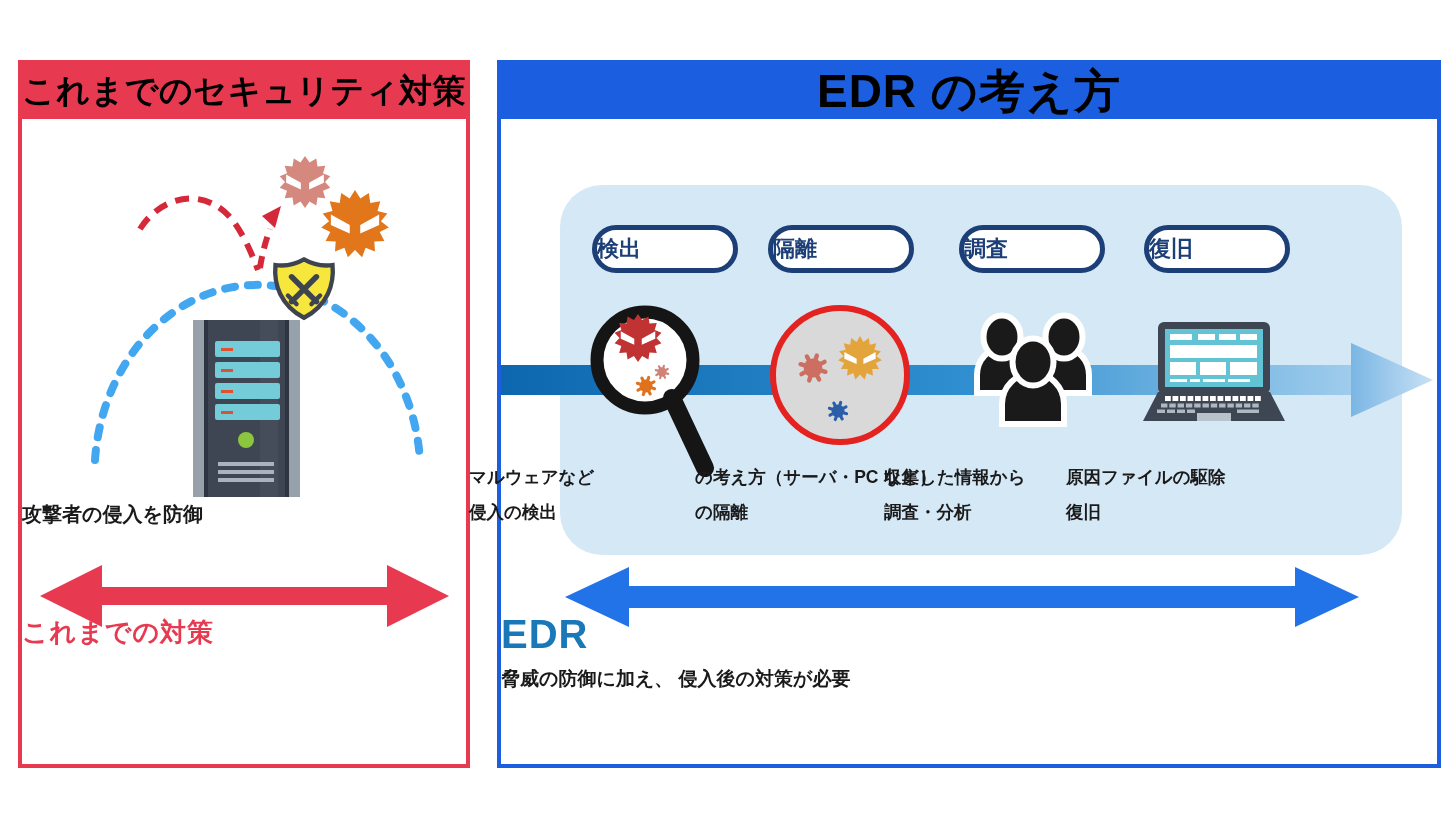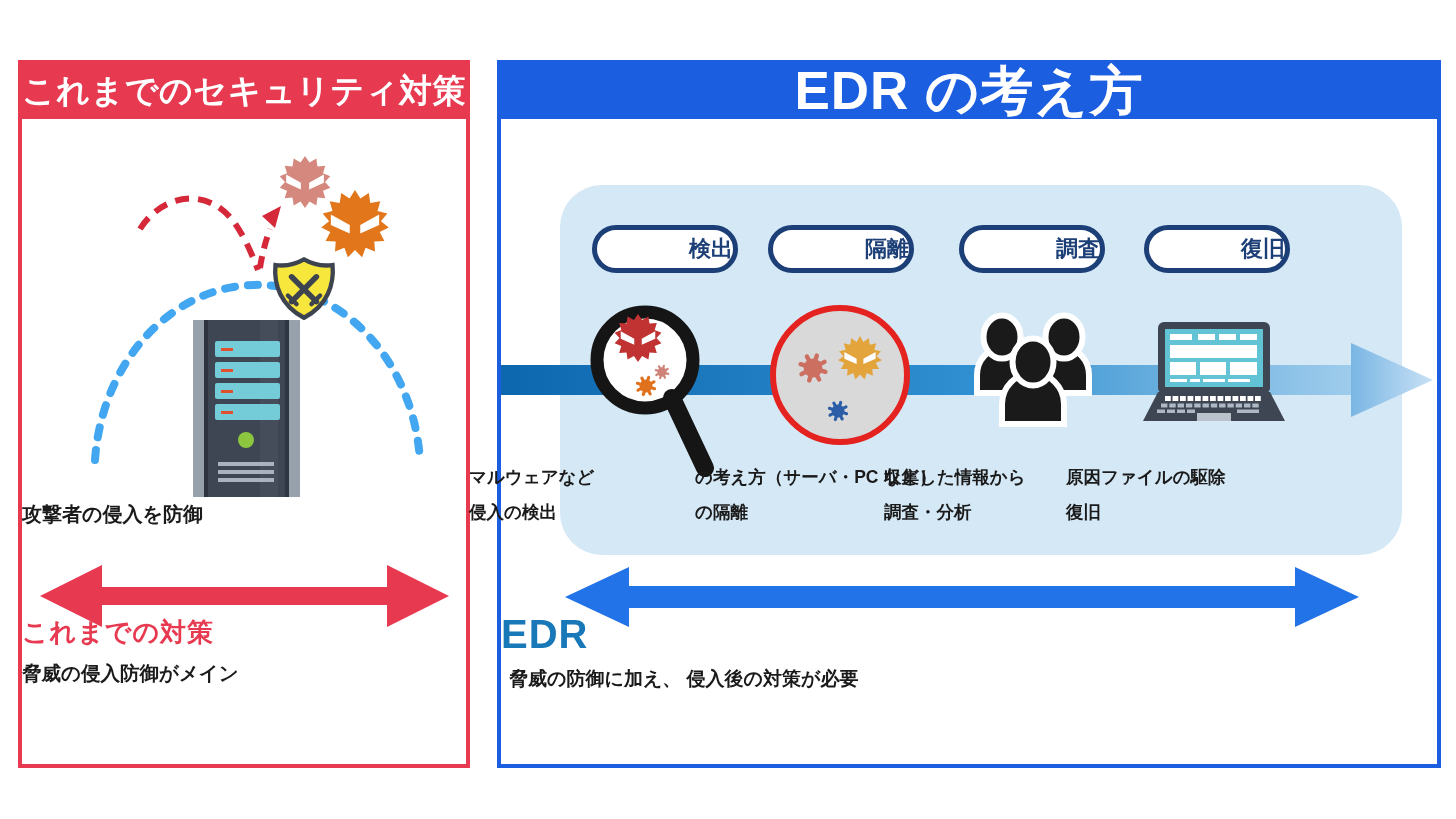--- a/index.html
+++ b/index.html
@@ -5,40 +5,40 @@
   :root{
     --red:#e73950; --blue:#1c5ee0; --arrowblue:#2272e8; --navy:#1c3f77;
     --ltblue:#d5e8f6; --slate:#3e4653; --edr:#1878b8;
   }
   html,body{margin:0;padding:0;}
   body{
     width:1456px;height:819px;background:#fff;position:relative;overflow:hidden;
     font-family:"Liberation Sans","DejaVu Sans",sans-serif;font-weight:700;color:#1a1a1a;
   }
   .panel{position:absolute;top:60px;height:700px;background:#fff;}
-  .panel-header{position:absolute;left:0;top:0;width:100%;height:55px;display:flex;align-items:center;justify-content:center;color:#ffffff;font-weight:800;}
+  .panel-header{position:absolute;left:0;top:0;width:100%;height:55px;display:flex;align-items:center;justify-content:center;color:#000000;font-weight:800;}
   #left-panel{left:18px;width:444px;border:4px solid var(--red);}
   #left-panel .panel-header{background:var(--red);font-size:33px;letter-spacing:.5px;}
   #right-panel{left:497px;width:936px;border:4px solid var(--blue);}
-  #right-panel .panel-header{background:var(--blue);font-size:53px;letter-spacing:1px;}
+  #right-panel .panel-header{background:var(--blue);font-size:46px;letter-spacing:1px;}
   svg{position:absolute;left:0;top:0;pointer-events:none;}
   .abs{position:absolute;}
   .ctext{}
   
   #left-server-caption{left:0;top:437px;width:444px;font-size:20px;}
   #left-arrow-label{left:0;top:551px;width:444px;font-size:26px;font-weight:800;color:var(--red);letter-spacing:1px;}
   #left-desc{left:0;top:596px;width:444px;font-size:19.5px;font-weight:800;}
   
   #flow-box{left:59px;top:121px;width:842px;height:370px;background:var(--ltblue);border-radius:42px;}
   .pill{position:absolute;top:161px;width:146px;height:48px;background:#fff;border:5px solid var(--navy);
-        border-radius:26px;box-sizing:border-box;display:flex;align-items:center;justify-content:flex-end;
+        border-radius:26px;box-sizing:border-box;display:flex;align-items:center;justify-content:flex-start;
         color:var(--navy);font-size:22px;font-weight:800;transform:translateX(-50%);}
   .caption{position:absolute;width:320px;transform:translateX(-50%);font-size:17.5px;line-height:35px;top:396px;}
   #edr-label{left:0;top:548px;width:936px;font-size:40px;font-weight:800;color:var(--edr);letter-spacing:1px;}
-  #right-desc{left:8px;top:602px;width:936px;font-size:19px;font-weight:800;}
+  #right-desc{left:0;top:602px;width:936px;font-size:19px;font-weight:800;}
 </style>
 </head>
 <body>
 
 <div class="panel" id="left-panel">
   <div class="panel-header">これまでのセキュリティ対策</div>
 
   <svg width="444" height="700" viewBox="0 0 444 700">
 
     <path d="M73,396 A163 190 0 0 1 398,396" fill="none" stroke="#42a7f0" stroke-width="8" stroke-linecap="round" stroke-dasharray="10 13"></path>
@@ -93,21 +93,20 @@
         <line x1="-26" y1="12" x2="-12" y2="26"></line>
         <line x1="26" y1="12" x2="12" y2="26"></line>
       </g>
     </g>
 
     <polygon fill="var(--red)" points="18,532 80,501 80,523 365,523 365,501 427,532 365,563 365,541 80,541 80,563"></polygon>
   </svg>
 
   <div class="abs ctext" id="left-arrow-label">これまでの対策</div>
   <div class="abs ctext" id="left-server-caption">攻撃者の侵入を防御</div>
-  <div class="abs ctext" id="left-desc">脅威の侵入防御がメイン</div>
 </div>
 
 <div class="panel" id="right-panel">
   <div class="panel-header">EDR の考え方</div>
 
   <div class="abs" id="flow-box"></div>
 
   <svg width="936" height="700" viewBox="0 0 936 700">
     <defs>
       <linearGradient id="bandGrad" x1="0" y1="0" x2="1" y2="0">

